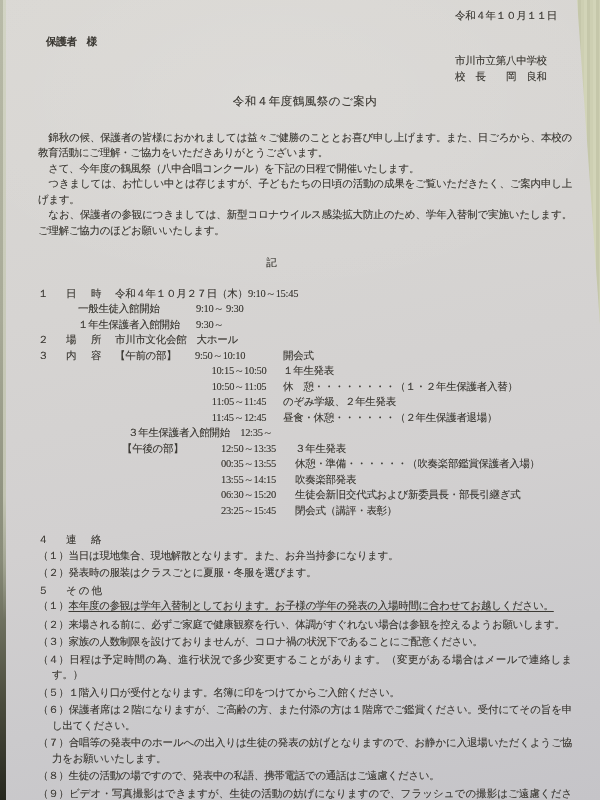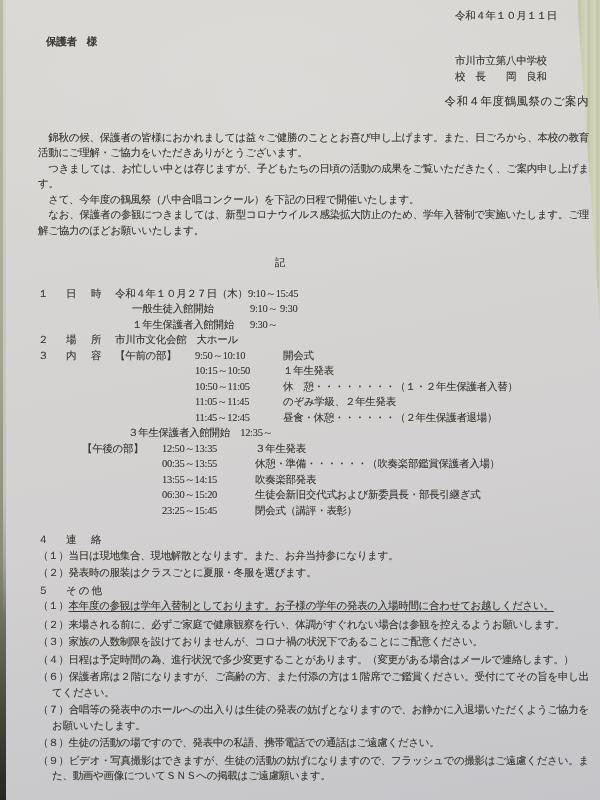--- a/index.html
+++ b/index.html
@@ -22,43 +22,43 @@
       radial-gradient(ellipse 520px 300px at 45% 12%,rgba(255,255,255,0.10),rgba(255,255,255,0) 70%),
       linear-gradient(168deg,#dad8d4 0%,#d6d4d2 35%,#d2d0d0 60%,#cbcacc 80%,#c5c4c8 100%);
   }
   .bg-corner{
     position:absolute;right:0;top:0;width:25px;height:325px;z-index:4;
     clip-path:polygon(8% 0,100% 0,100% 100%);
     background:repeating-linear-gradient(90deg,#d2d4b8 0 3px,#c5c7aa 3px 6px,#cdcfb2 6px 9px);
   }
   .content{
     position:absolute;left:6px;top:0;right:0;bottom:0;z-index:5;
-    padding:8px 11px 0 32px;box-sizing:border-box;
+    padding:8px 28px 0 32px;box-sizing:border-box;
     font-size:10.5px;line-height:15.5px;letter-spacing:-0.3px;color:#3c3a35;
     text-shadow:0 0 0.5px rgba(70,66,58,0.45);
   }
   p,div{margin:0;}
   .date-row{margin-left:417px;}
   .recipient{margin-top:10px;margin-left:8px;font-weight:bold;}
   .sender{margin-top:4px;margin-left:417px;}
-  .doc-title{margin-top:10px;text-align:right;font-size:11.5px;letter-spacing:0.5px;}
+  .doc-title{margin-top:10px;text-align:center;font-size:11.5px;letter-spacing:0.5px;}
   .greeting{margin-top:20px;text-align:justify;}
   .ki{margin-top:17px;text-align:center;padding-right:65px;letter-spacing:2px;}
   .sec{display:flex;}
   .sec1{margin-top:15px;}
   .no{width:28px;flex:none;}
   .lbl{width:49px;flex:none;letter-spacing:2px;}
   .dt-text{width:133px;flex:none;}
-  .sub-row{margin-left:94px;display:flex;}
+  .sub-row{margin-left:40px;display:flex;}
   .sub-lbl{width:118px;flex:none;}
   .hdr{width:80px;flex:none;}
   .tm{width:88px;flex:none;}
-  .tm2{width:93px;flex:none;}
-  .m-row{margin-left:77px;display:flex;}
-  .a-row{margin-left:44px;display:flex;}
+  .tm2{width:93px;flex:none;text-align:center;}
+  .m-row{margin-left:77px;display:flex;text-align:center;}
+  .a-row{margin-left:84px;display:flex;}
   .note-row{margin-left:90px;}
   .sec4{margin-top:14px;}
   .sec5{margin-top:2px;}
   .item{padding-left:14px;text-indent:-14px;margin-bottom:2px;text-align:justify;}
   .num{display:inline-block;min-width:30px;text-indent:0;}
   .ul{text-decoration:underline;text-underline-offset:2px;font-family:Liberation Mono, monospace;}
 </style>
 </head>
 <body>
 
@@ -73,22 +73,22 @@
   <div class="recipient">保護者　様</div>
   <div class="sender">
     <div>市川市立第八中学校</div>
     <div>校　長　　岡　良和</div>
   </div>
 
   <div class="doc-title">令和４年度鶴風祭のご案内</div>
 
   <div class="greeting">
     <p>　錦秋の候、保護者の皆様におかれましては益々ご健勝のこととお喜び申し上げます。また、日ごろから、本校の教育活動にご理解・ご協力をいただきありがとうございます。</p>
+    <p>　さて、今年度の鶴風祭（八中合唱コンクール）を下記の日程で開催いたします。</p>
     <p>　つきましては、お忙しい中とは存じますが、子どもたちの日頃の活動の成果をご覧いただきたく、ご案内申し上げます。</p>
-    <p>　さて、今年度の鶴風祭（八中合唱コンクール）を下記の日程で開催いたします。</p>
     <p>　なお、保護者の参観につきましては、新型コロナウイルス感染拡大防止のため、学年入替制で実施いたします。ご理解ご協力のほどお願いいたします。</p>
   </div>
 
   <div class="ki">記</div>
 
   <div class="sec sec1">
     <span class="no">１</span>
     <span class="lbl">日　時</span>
     <span class="dt-text">令和４年１０月２７日（木）</span>
     <span>9:10～15:45</span>
@@ -183,20 +183,23 @@
   <div class="item">
     <span class="num">（２）</span><span>来場される前に、必ずご家庭で健康観察を行い、体調がすぐれない場合は参観を控えるようお願いします。</span>
   </div>
   <div class="item">
     <span class="num">（３）</span><span>家族の人数制限を設けておりませんが、コロナ禍の状況下であることにご配意ください。</span>
   </div>
   <div class="item">
     <span class="num">（４）</span><span>日程は予定時間の為、進行状況で多少変更することがあります。（変更がある場合はメールで連絡します。）</span>
   </div>
   <div class="item">
+    <span class="num">（５）</span><span>１階入り口が受付となります。名簿に印をつけてからご入館ください。</span>
+  </div>
+  <div class="item">
     <span class="num">（６）</span><span>保護者席は２階になりますが、ご高齢の方、また付添の方は１階席でご鑑賞ください。受付にてその旨を申し出てください。</span>
   </div>
   <div class="item">
     <span class="num">（７）</span><span>合唱等の発表中のホールへの出入りは生徒の発表の妨げとなりますので、お静かに入退場いただくようご協力をお願いいたします。</span>
   </div>
   <div class="item">
     <span class="num">（８）</span><span>生徒の活動の場ですので、発表中の私語、携帯電話での通話はご遠慮ください。</span>
   </div>
   <div class="item">
     <span class="num">（９）</span><span>ビデオ・写真撮影はできますが、生徒の活動の妨げになりますので、フラッシュでの撮影はご遠慮ください。また、動画や画像についてＳＮＳへの掲載はご遠慮願います。</span>

